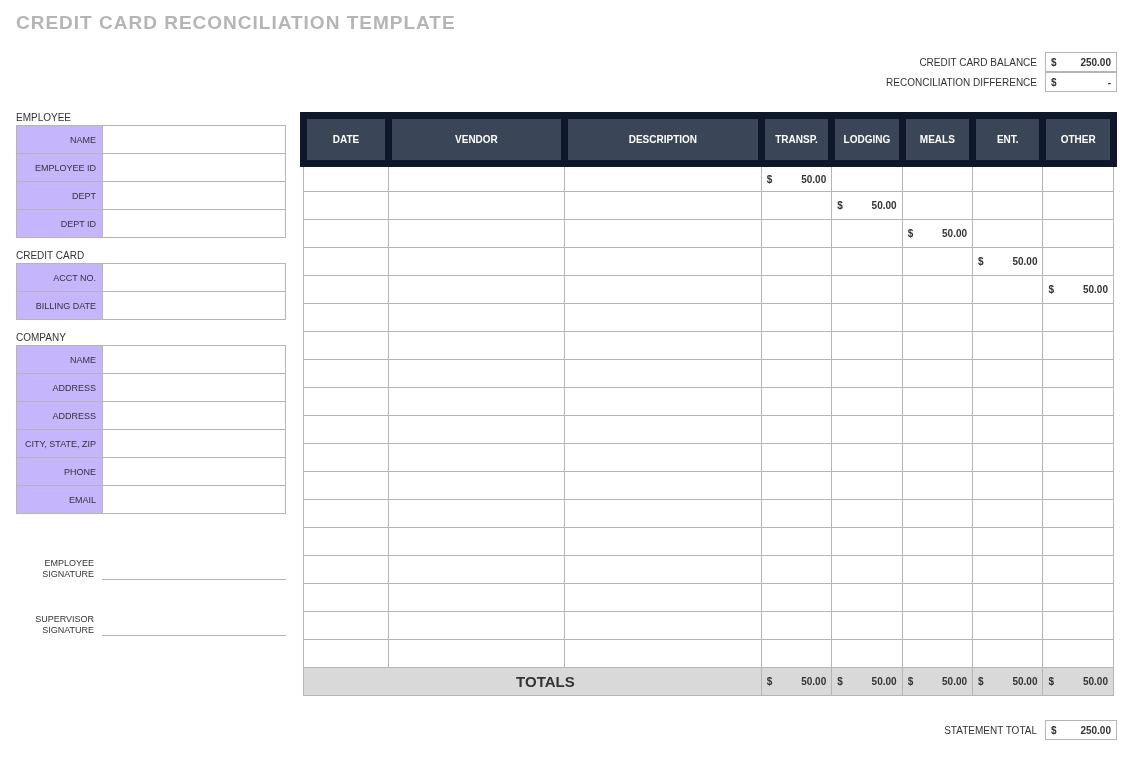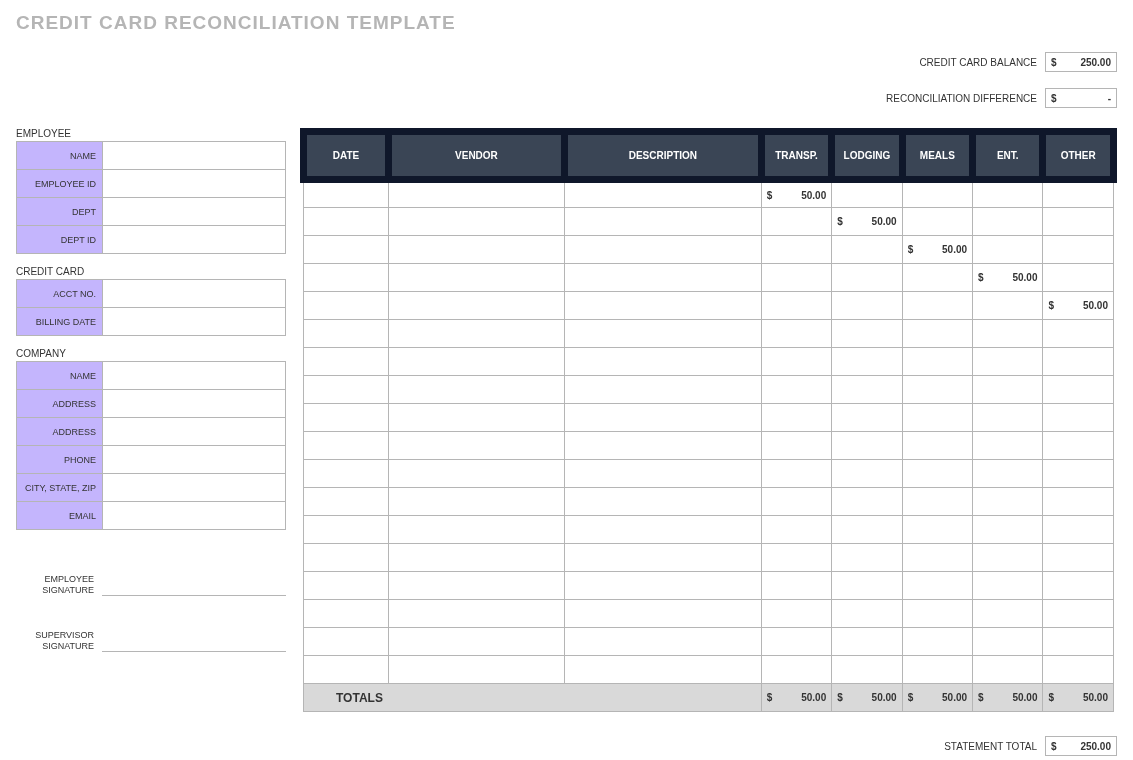--- a/index.html
+++ b/index.html
@@ -17,21 +17,21 @@
     font-weight: 700;
     letter-spacing: 1px;
     color: #b5b5b5;
     margin-bottom: 18px;
   }
   .top-summary {
     display: flex;
     flex-direction: column;
     align-items: flex-end;
     margin-bottom: 20px;
-    gap: 16px;
+    gap: 0;
   }
   .summary-row {
     display: flex;
     align-items: center;
     gap: 8px;
   }
   .summary-label {
     font-size: 10px;
     color: #333;
   }
@@ -136,23 +136,23 @@
   .amt-cell .dollar {
     position: absolute;
     left: 5px;
   }
   tr.totals td {
     background: #d9d9d9;
     font-weight: 700;
     text-align: right;
   }
   tr.totals td.tot-lbl {
-    text-align: left;
+    text-align: center;
     padding-right: 6px;
-    font-size: 12px;
+    font-size: 15px;
     padding-left: 32px;
   }
   .stmt-total {
     display: flex;
     justify-content: flex-end;
     align-items: center;
     gap: 8px;
     margin-top: 24px;
   }
 </style>
@@ -227,25 +227,25 @@
           </tr>
           <tr>
             <td class="lbl">ADDRESS</td>
             <td class="val"></td>
           </tr>
           <tr>
             <td class="lbl">ADDRESS</td>
             <td class="val"></td>
           </tr>
           <tr>
+            <td class="lbl">CITY, STATE, ZIP</td>
+            <td class="val"></td>
+          </tr>
+          <tr>
             <td class="lbl">PHONE</td>
-            <td class="val"></td>
-          </tr>
-          <tr>
-            <td class="lbl">CITY, STATE, ZIP</td>
             <td class="val"></td>
           </tr>
           <tr>
             <td class="lbl">EMAIL</td>
             <td class="val"></td>
           </tr>
         </tbody>
     </table>
 
     <div class="sig-block">

